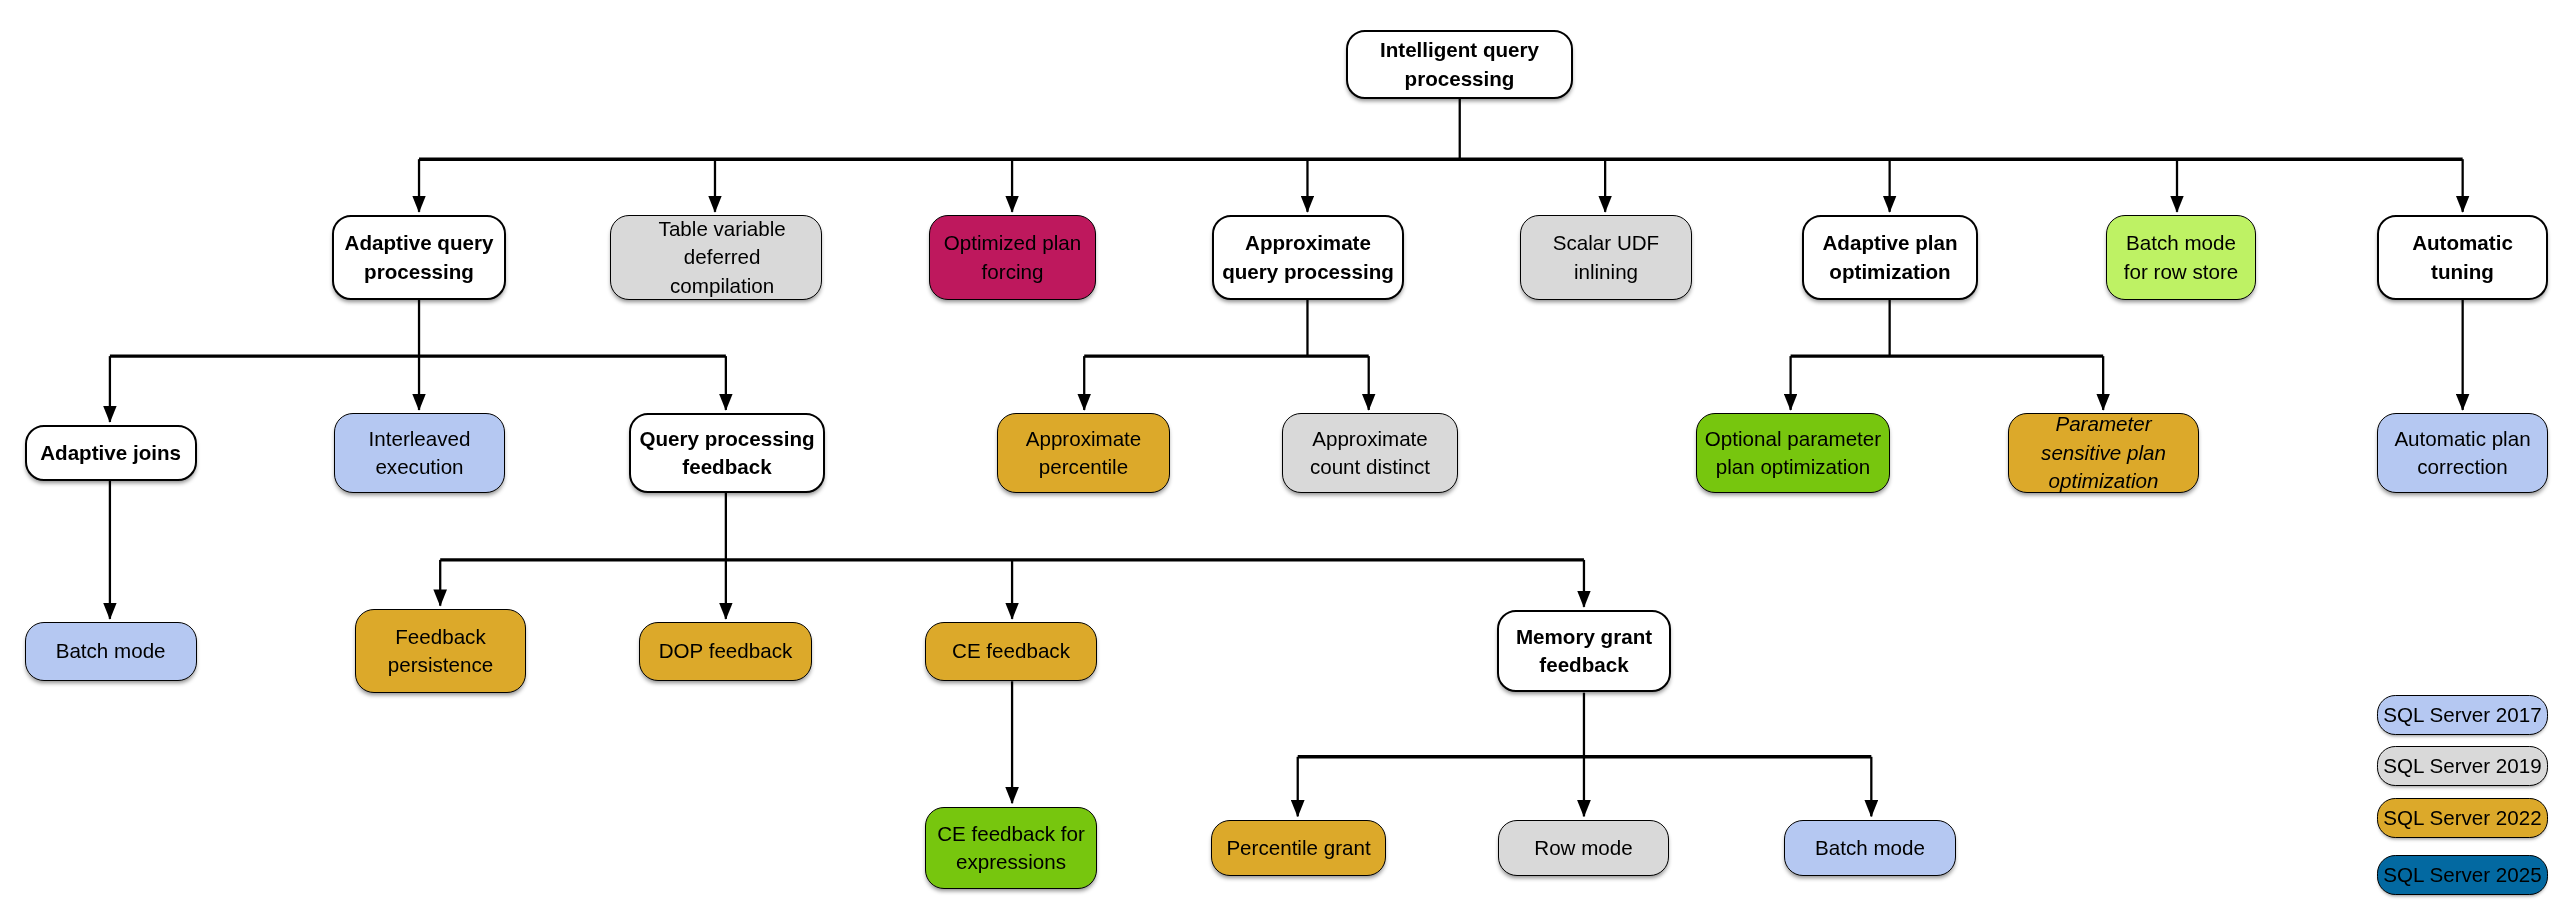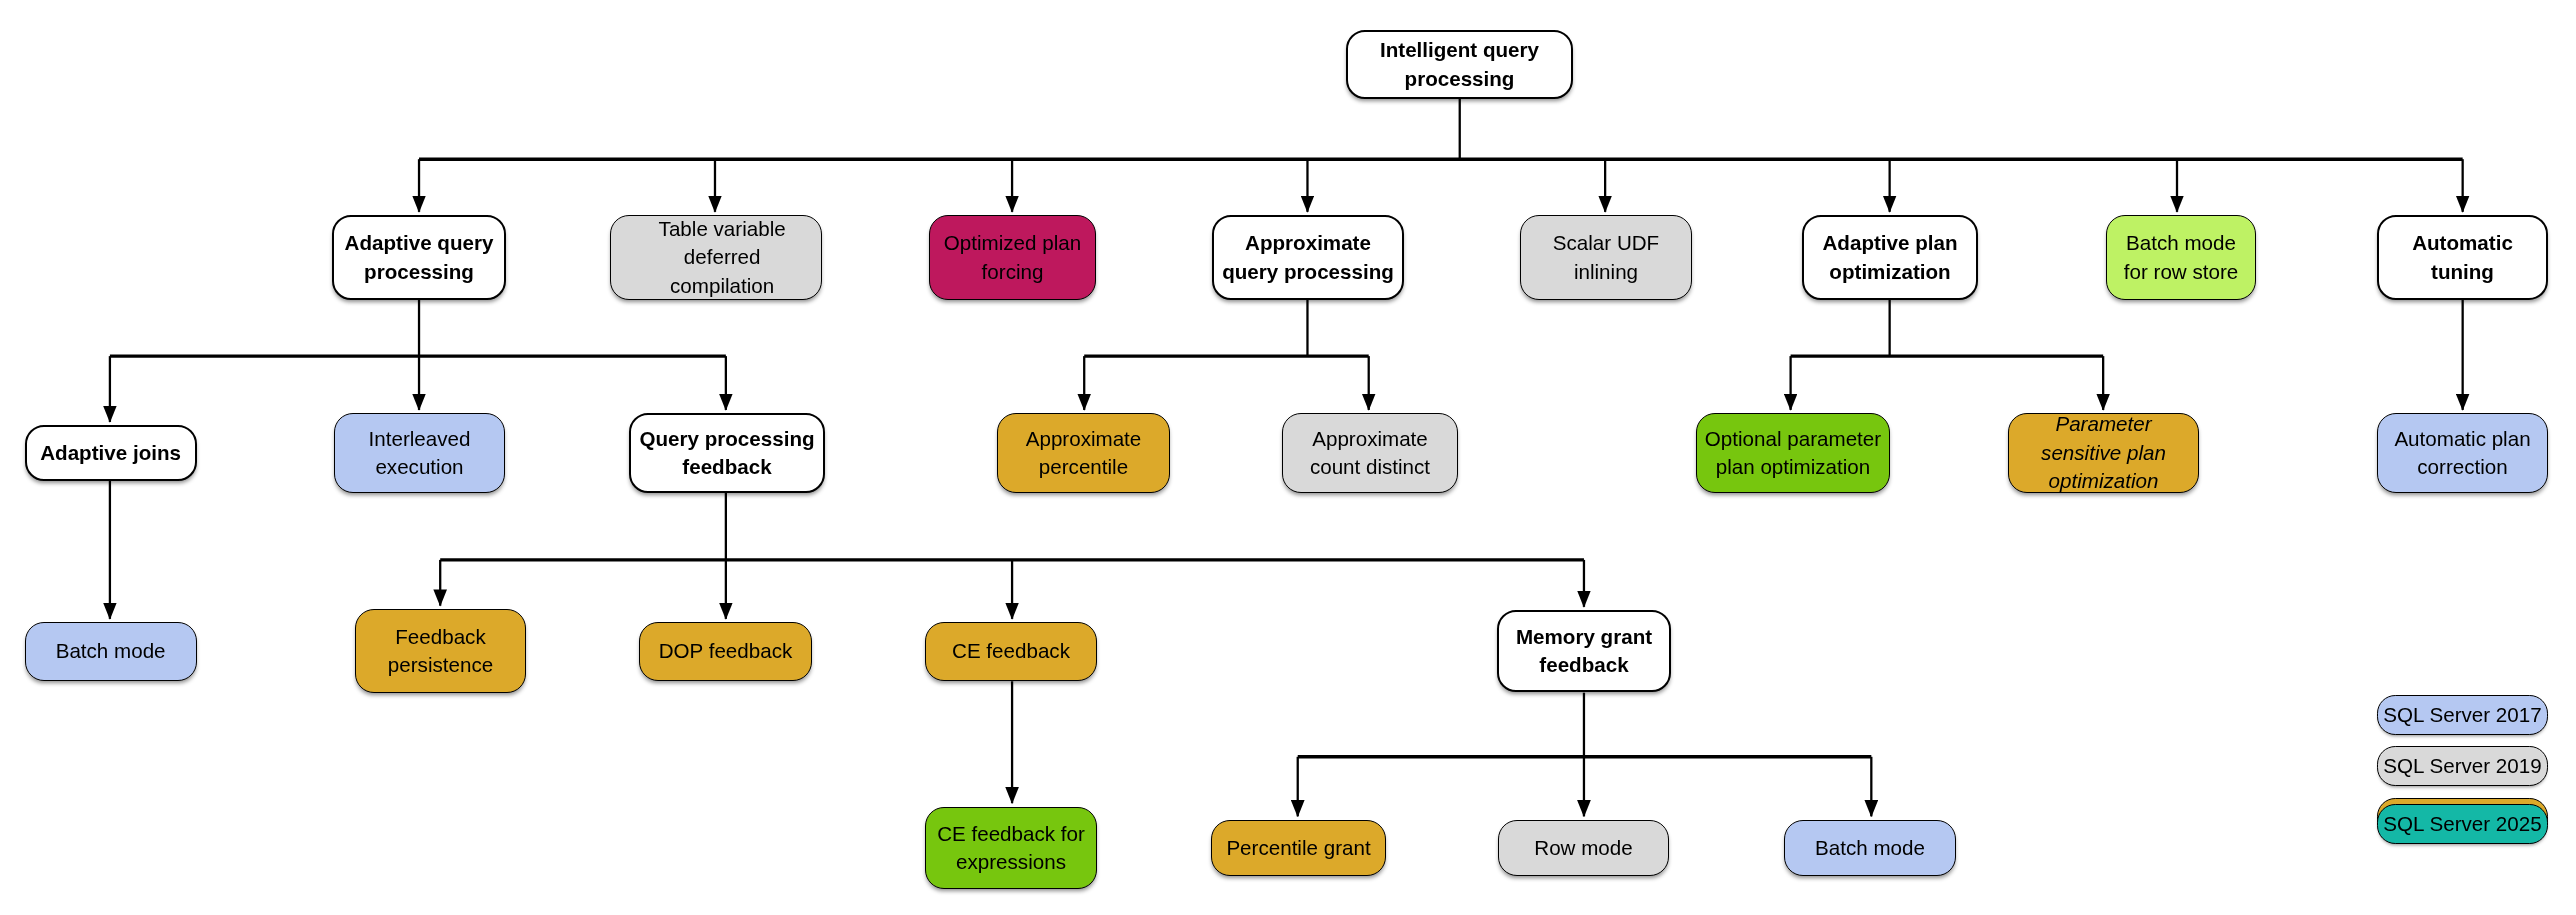--- a/index.html
+++ b/index.html
@@ -104,16 +104,16 @@
   <div class="node cat" style="left: 1497px; top: 610px; width: 174px; height: 82px; background: rgb(255, 255, 255);">Memory grant feedback</div>
 
   <div class="node" style="left: 925px; top: 807px; width: 172px; height: 82px; background: rgb(119, 198, 14);">CE feedback for expressions</div>
   <div class="node" style="left: 1498px; top: 820px; width: 171px; height: 56px; background: rgb(217, 217, 217);">Row mode</div>
   <div class="node" style="left: 1211px; top: 820px; width: 175px; height: 56px; background: rgb(220, 169, 42);">Percentile grant</div>
   <div class="node" style="left: 1784px; top: 820px; width: 172px; height: 56px; background: rgb(181, 200, 242);">Batch mode</div>
 
   <div class="legend-item" style="left: 2377px; top: 695px; width: 171px; height: 40px; background: rgb(181, 200, 242);">SQL Server 2017</div>
   <div class="legend-item" style="left: 2377px; top: 746px; width: 171px; height: 40px; background: rgb(217, 217, 217);">SQL Server 2019</div>
   <div class="legend-item" style="left: 2377px; top: 798px; width: 171px; height: 40px; background: rgb(220, 169, 42);">SQL Server 2022</div>
-  <div class="legend-item" style="left: 2377px; top: 804px; width: 171px; height: 40px; background: #14b8a6;">SQL Server 2025</div>
+  <div class="legend-item" style="left: 2377px; top: 855px; width: 171px; height: 40px; background: #0369a1;">SQL Server 2025</div>
 
 </div>
 
 
 </body></html>

